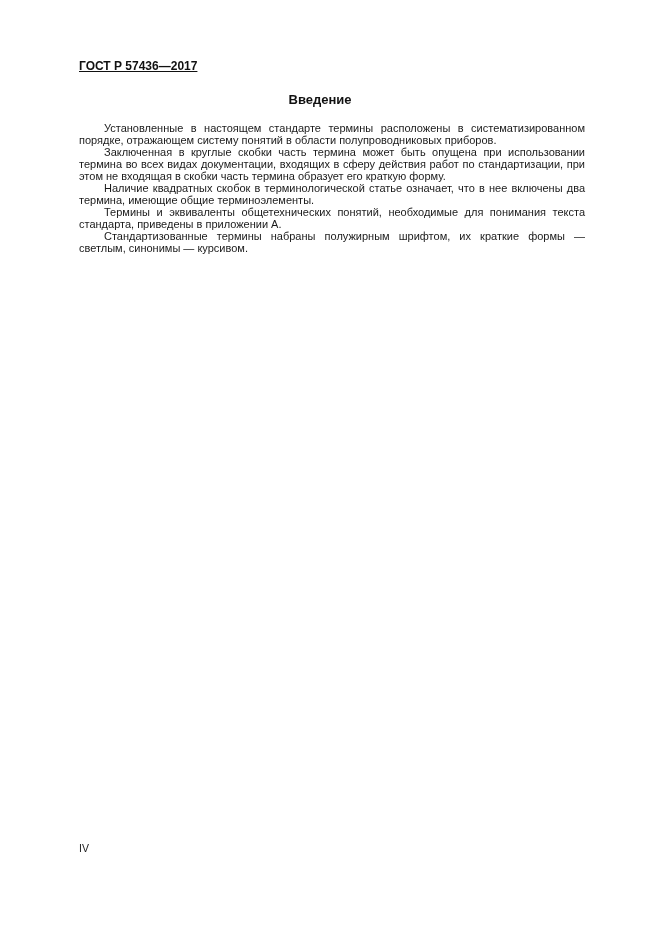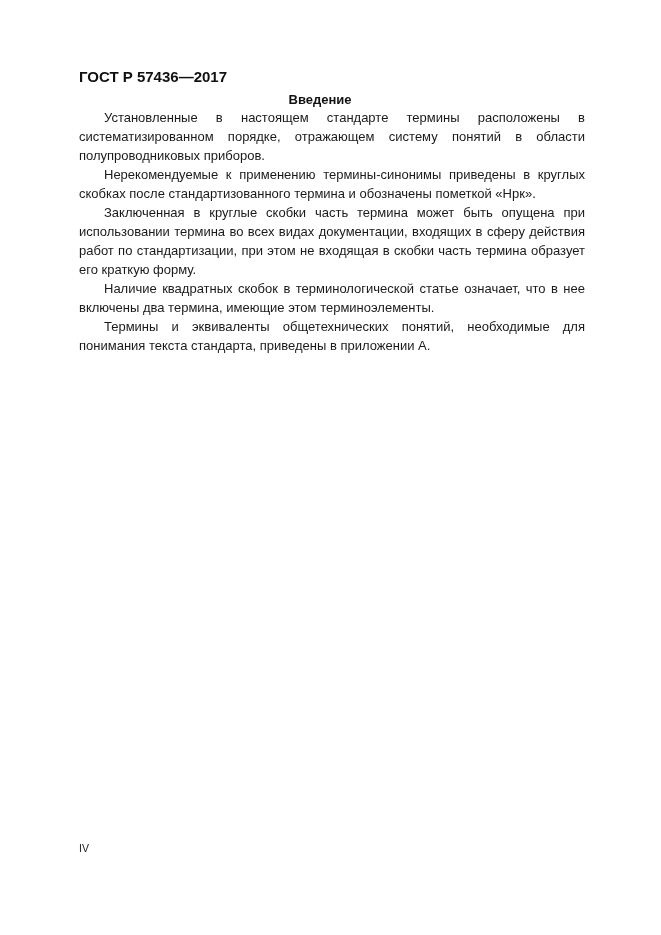--- a/index.html
+++ b/index.html
@@ -1,30 +1,30 @@
 <!DOCTYPE html>
 <html><head>
   <meta charset="utf-8">
   <style>
     html, body { margin: 0; padding: 0; background: #ffffff; }
     body { width: 661px; height: 935px; position: relative; overflow: hidden;
            font-family: "Liberation Sans", sans-serif; color: #1a1a1a; }
-    .header { position: absolute; left: 79px; top: 68px; font-size: 15px; font-weight: bold; color: #111; }
+    .header { position: absolute; left: 79px; top: 59px; font-size: 12px; font-weight: bold; color: #111; text-decoration: underline; }
     .title { position: absolute; left: 0; width: 608px; top: 92px; text-align: center; font-size: 13px; font-weight: bold; padding-left: 32px; box-sizing: border-box; color: #111; }
-    .body { position: absolute; left: 79px; top: 108px; width: 506px; font-size: 13px; line-height: 19px; color: #1a1a1a; }
+    .body { position: absolute; left: 79px; top: 122px; width: 506px; font-size: 11px; line-height: 12px; color: #1a1a1a; }
     .p { margin: 0; text-align: justify; text-indent: 25px; }
     .footer { position: absolute; left: 79px; top: 842px; font-size: 10.5px; color: #222; text-align: right; }
   </style>
 </head>
 <body>
 
 <div class="header">ГОСТ Р 57436—2017</div>
 <div class="title">Введение</div>
 
 <div class="body">
   <p class="p">Установленные в настоящем стандарте термины расположены в систематизированном порядке, отражающем систему понятий в области полупроводниковых приборов.</p>
-  <p class="p">Нерекомендуемые к применению термины-синонимы приведены в круглых скобках после стандартизованного термина и обозначены пометкой «Нрк».</p>
   <p class="p">Заключенная в круглые скобки часть термина может быть опущена при использовании термина во всех видах документации, входящих в сферу действия работ по стандартизации, при этом не входящая в скобки часть термина образует его краткую форму.</p>
-  <p class="p">Наличие квадратных скобок в терминологической статье означает, что в нее включены два термина, имеющие этом терминоэлементы.</p>
+  <p class="p">Наличие квадратных скобок в терминологической статье означает, что в нее включены два термина, имеющие общие терминоэлементы.</p>
   <p class="p">Термины и эквиваленты общетехнических понятий, необходимые для понимания текста стандарта, приведены в приложении А.</p>
+  <p class="p">Стандартизованные термины набраны полужирным шрифтом, их краткие формы — светлым, синонимы — курсивом.</p>
 </div>
 
 <div class="footer">IV</div>
 
 </body></html>

